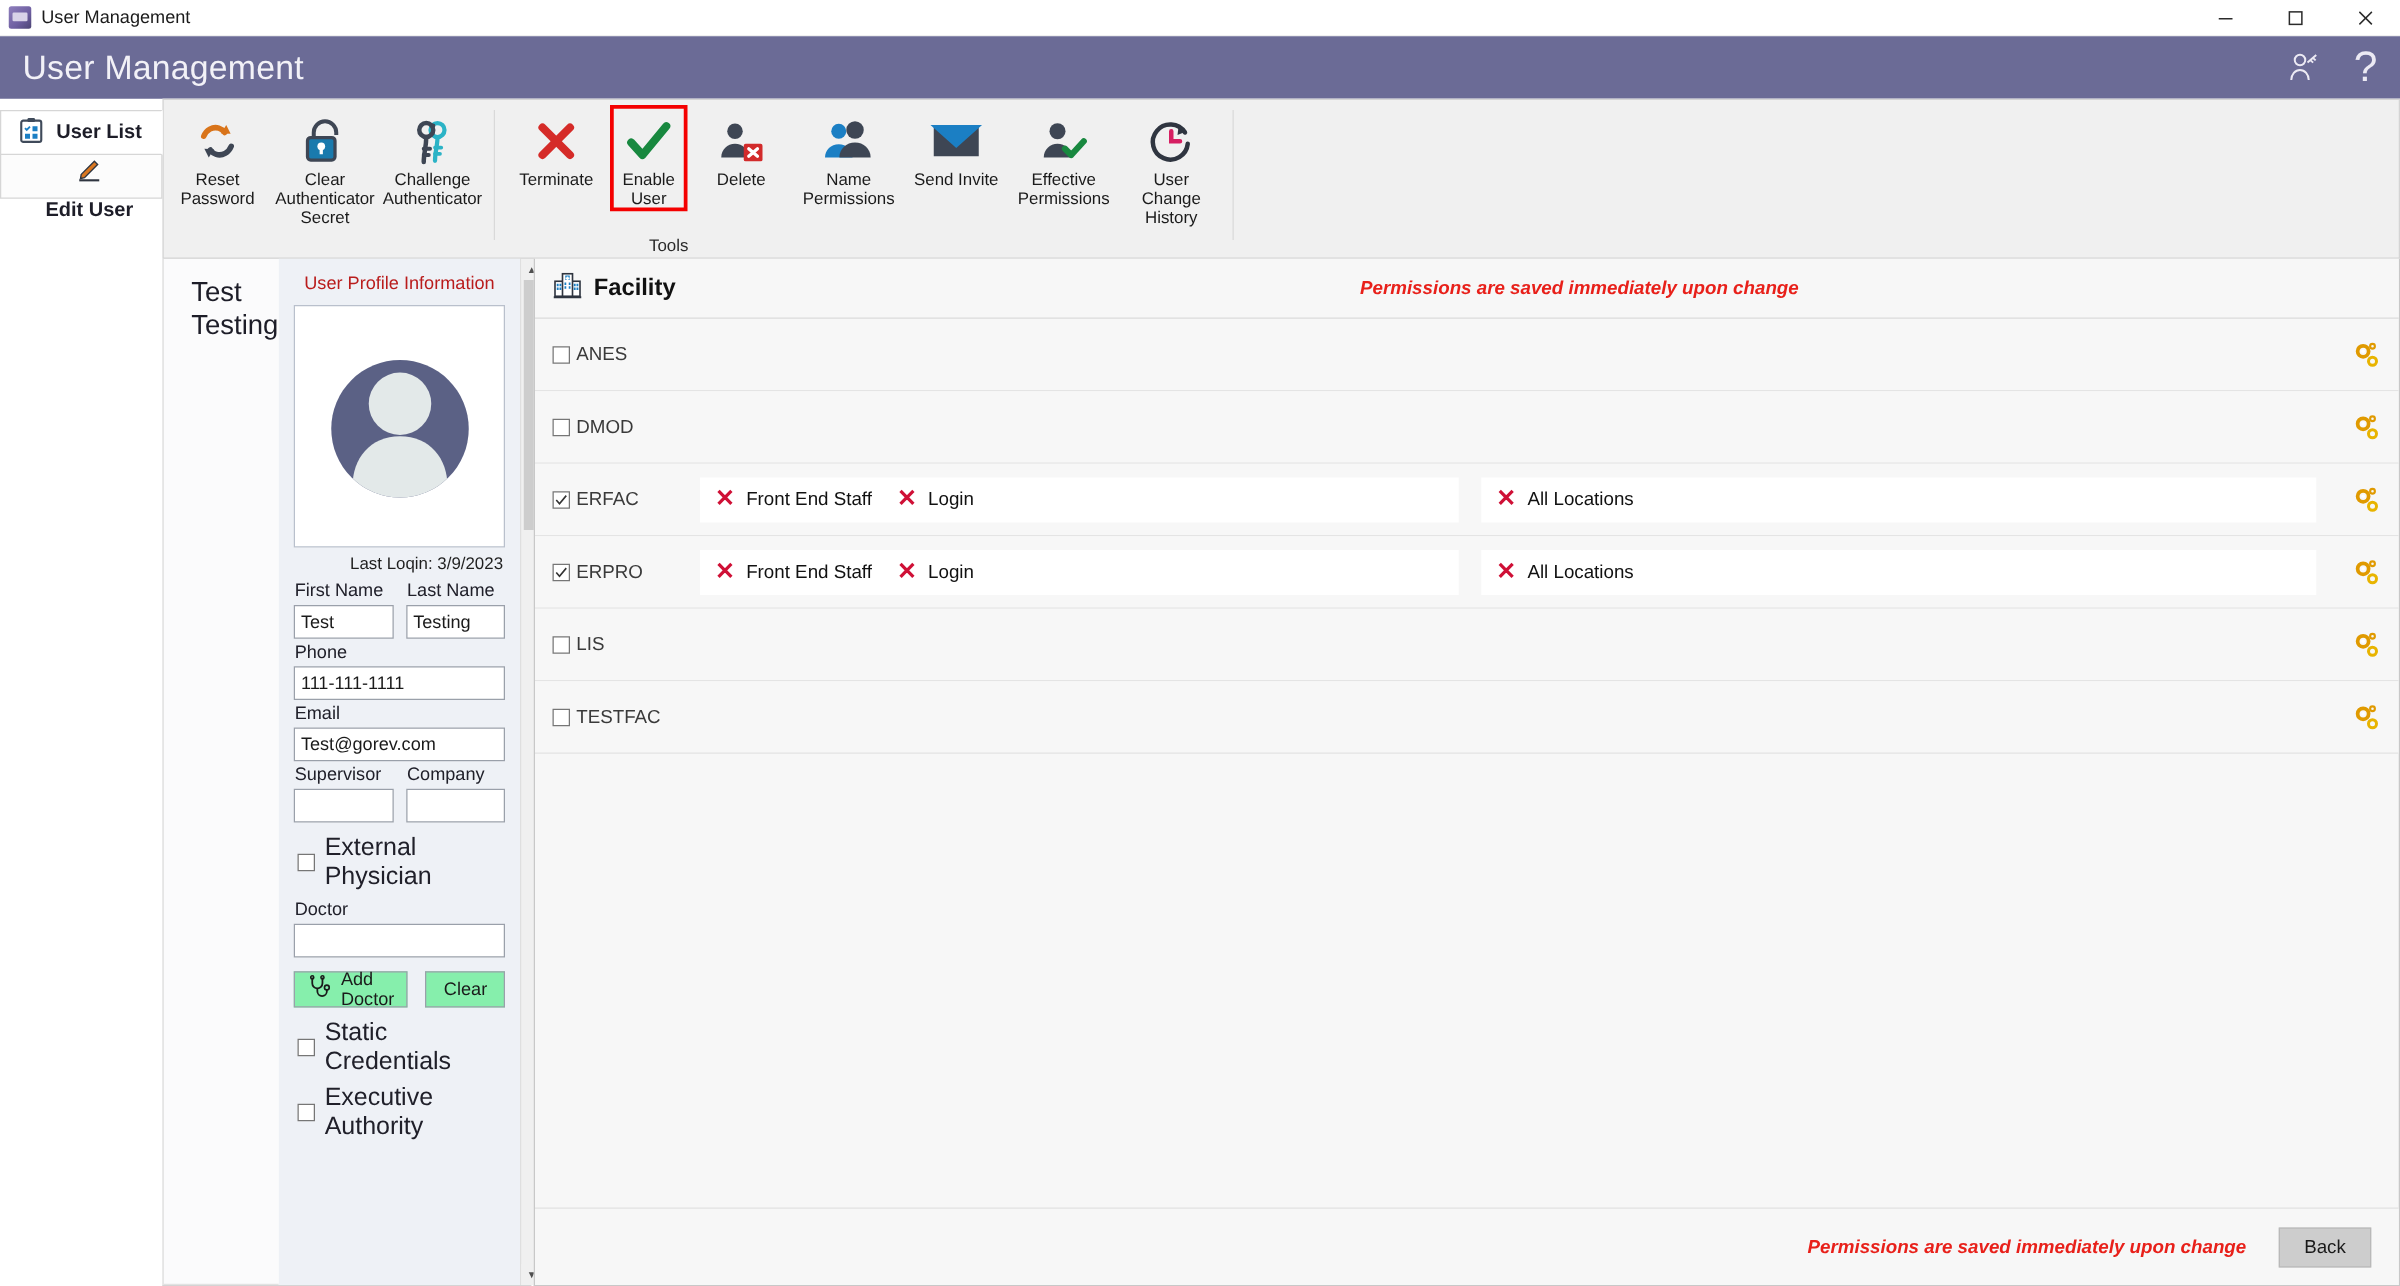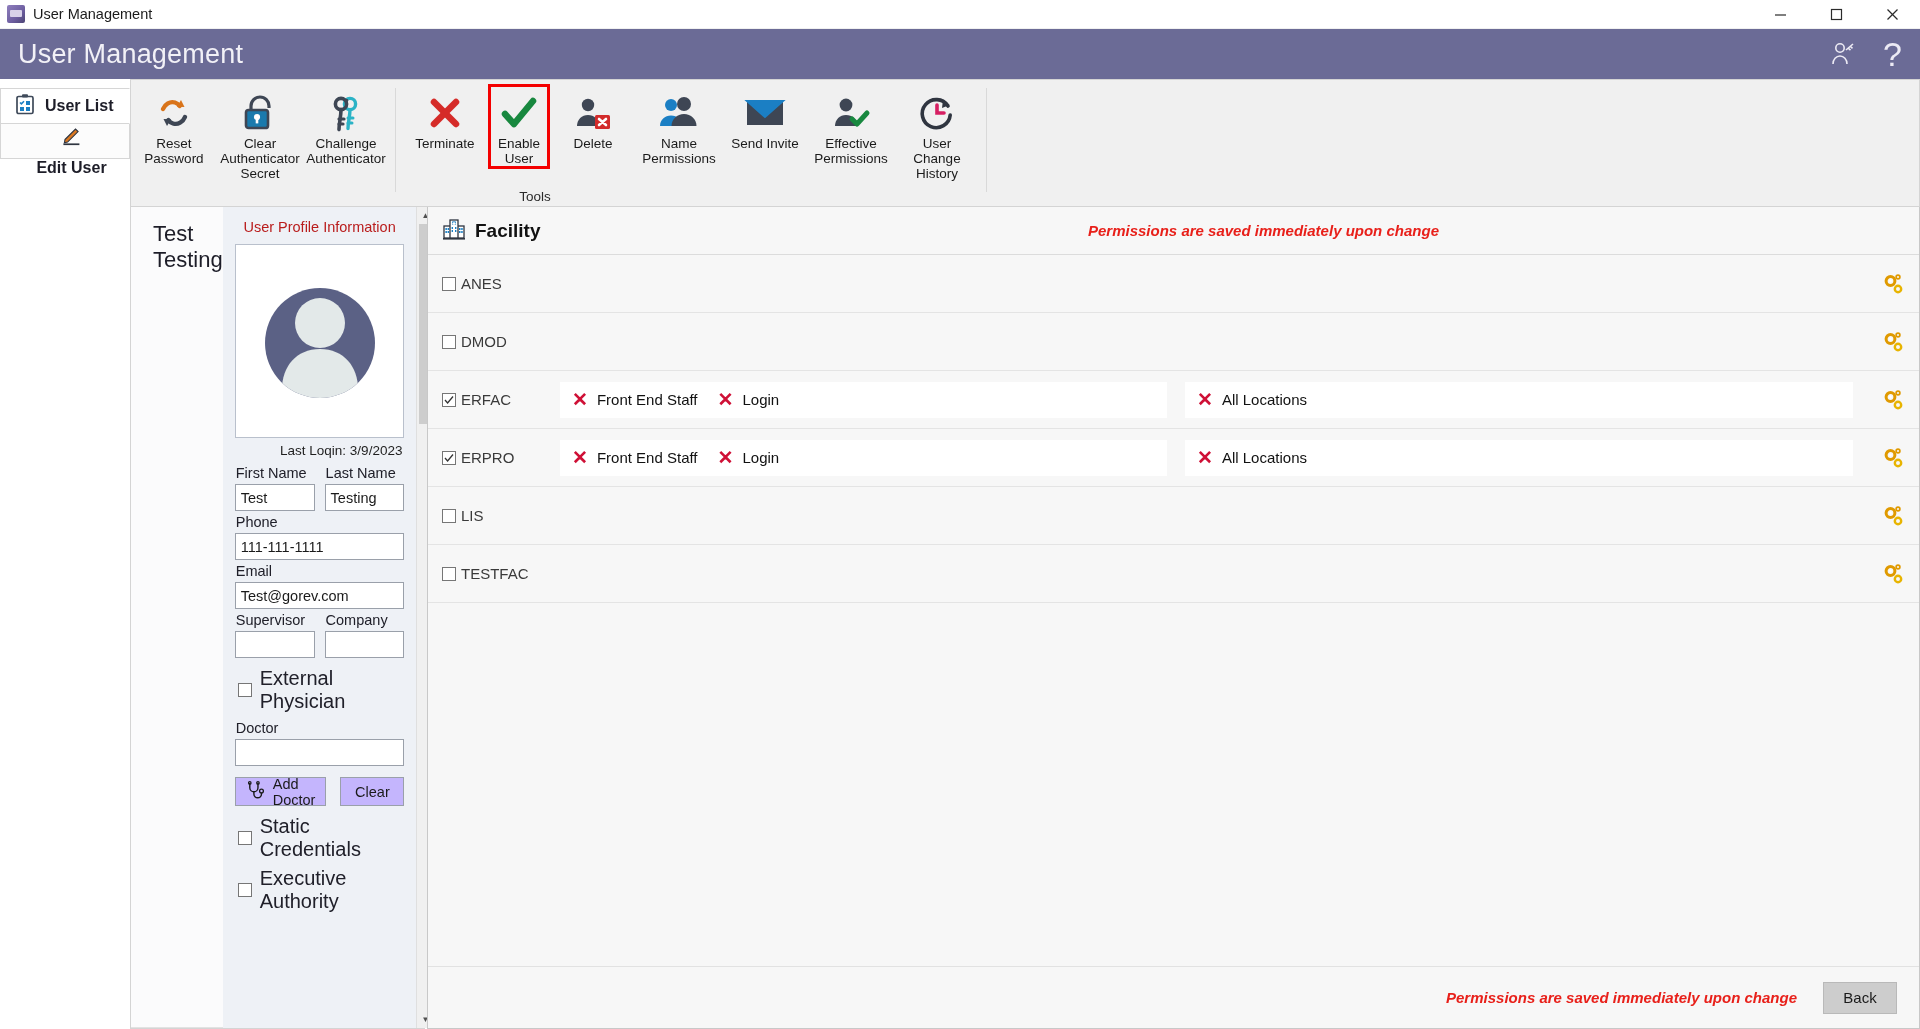--- a/index.html
+++ b/index.html
@@ -98,21 +98,21 @@
     height: 27px; border: 1px solid #9aa0aa; background:#ffffff;
     font-size: 14.5px; color:#1a1a1a; padding: 0 5px; display:flex; align-items:center;
   }
   .row2 { display:flex; gap: 10px; }
   .row2 > div { flex:1; min-width:0; }
   .cbrow { display:flex; align-items:center; gap:8px; padding: 9px 0 4px 3px; font-size:20px; color:#20202a; }
   .cbox { width:14px; height:14px; border:1px solid #767676; background:#fff; flex:0 0 14px;
           display:flex; align-items:center; justify-content:center; font-size:11px; color:#222; }
   .btnrow { display:flex; gap: 14px; padding-top: 11px; }
   .btn {
-    height: 29px; border:1px solid #9aa0aa; background:#c4b5fd; font-size:14.5px; color:#1a1a1a;
+    height: 29px; border:1px solid #9aa0aa; background:#86efac; font-size:14.5px; color:#1a1a1a;
     display:flex; align-items:center; justify-content:center; gap:8px; padding: 0 10px;
   }
   .pp-vscroll { width:17px; background:#f0f0f0; border-left:1px solid #dfdfdf;
                 display:flex; flex-direction:column; align-items:center; }
   .sb-arrow { width:17px; height:17px; background:#f0f0f0; display:flex;
               align-items:center; justify-content:center; font-size:8px; color:#505050; }
   .sb-thumb { width:13px; background:#cdcdcd; }
   .sb-track { flex:1; background:#f0f0f0; }
   .pp-hscroll { height:19px; background:#f0f0f0; border-top:1px solid #dfdfdf;
                 display:flex; align-items:center; }

